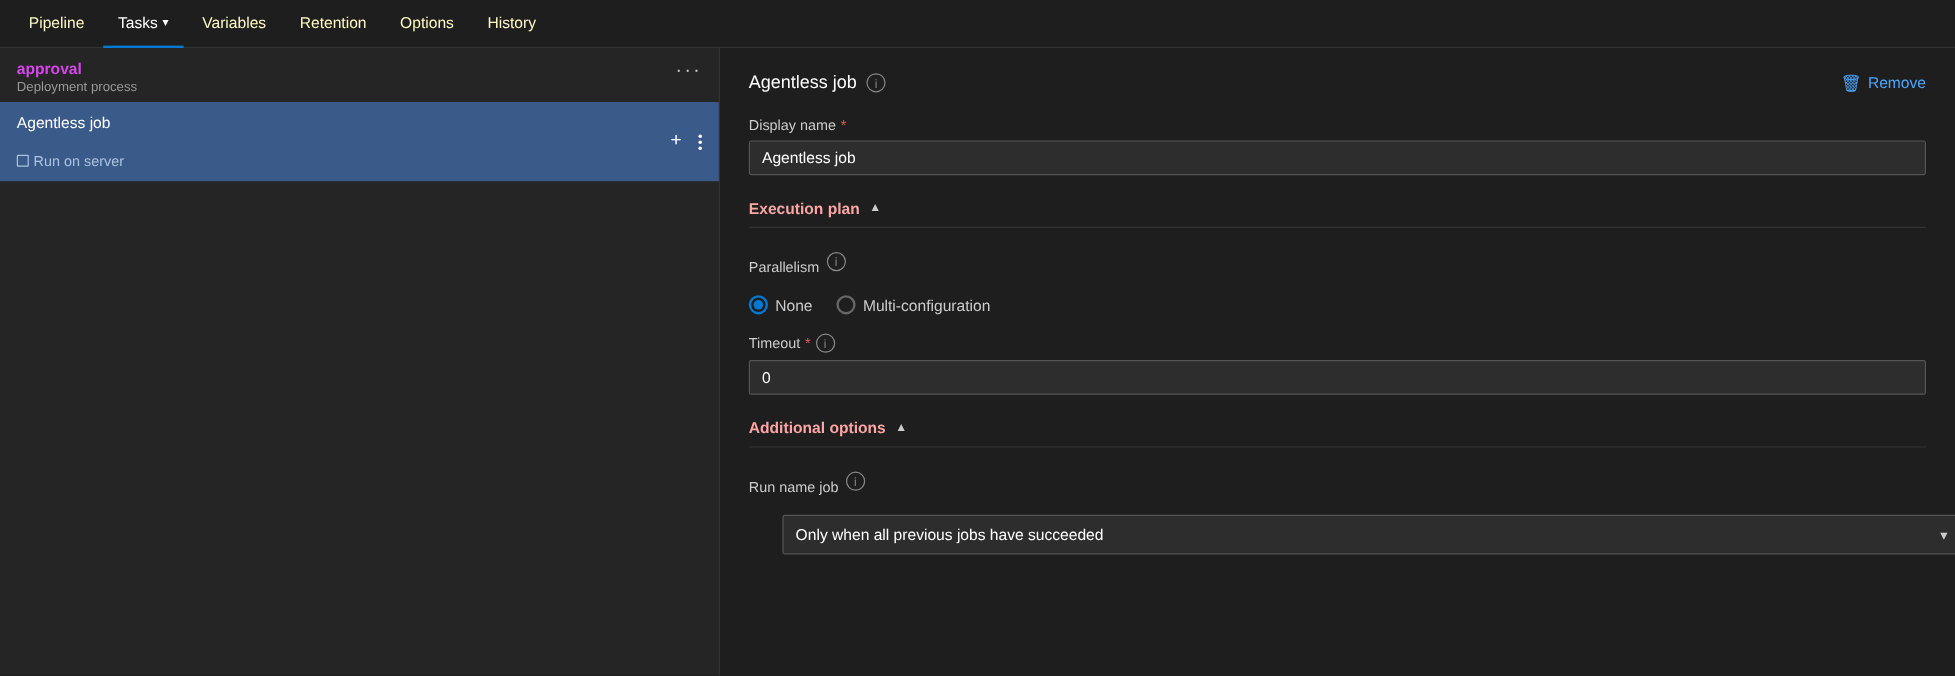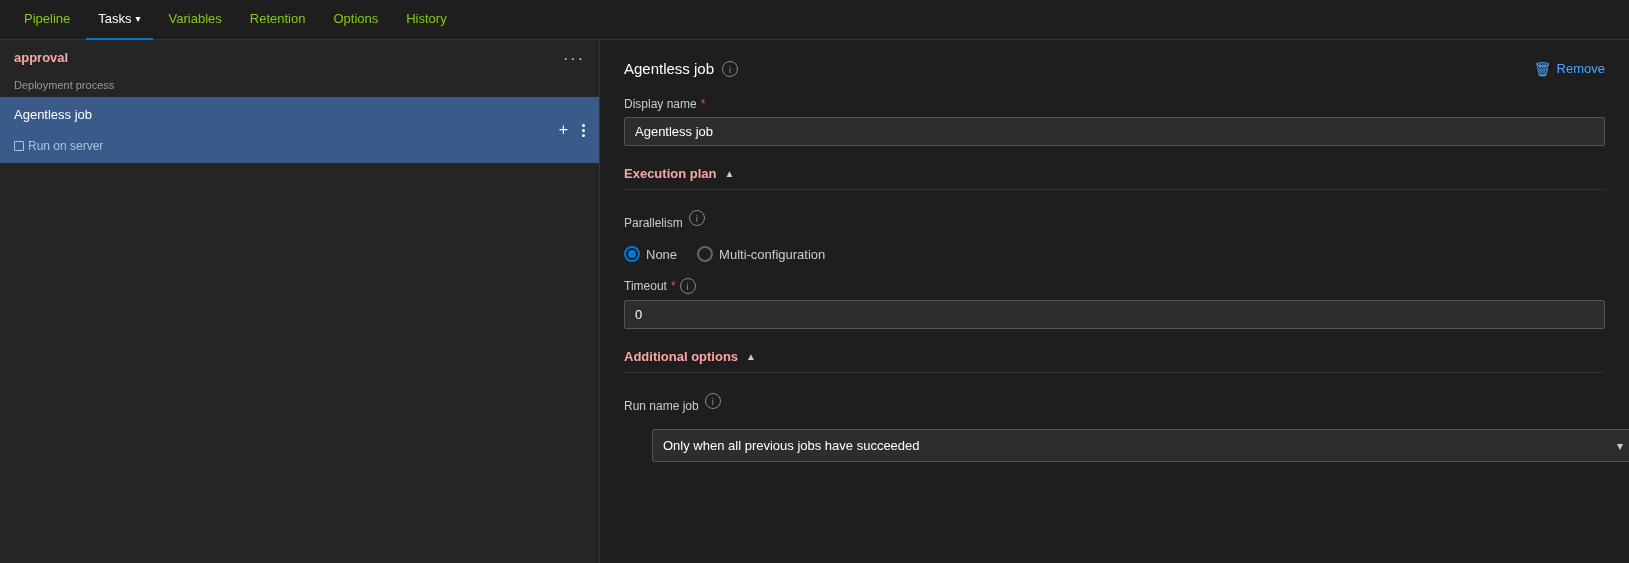--- a/index.html
+++ b/index.html
@@ -17,21 +17,21 @@
       display: flex;
       align-items: center;
       background-color: #1e1e1e;
       border-bottom: 1px solid #333;
       padding: 0 12px;
       height: 40px;
       gap: 4px;
     }
     .nav-item {
       padding: 8px 12px;
-      color: #84cc16;
+      color: #fef9c3;
       cursor: pointer;
       font-size: 13px;
       white-space: nowrap;
       border-bottom: 2px solid transparent;
       height: 40px;
       display: flex;
       align-items: center;
     }
     .nav-item.active {
       border-bottom: 2px solid #0078d4;
@@ -58,28 +58,28 @@
 
     .left-panel-header {
       padding: 10px 14px 6px 14px;
       display: flex;
       justify-content: space-between;
       align-items: flex-start;
     }
 
     .left-panel-title {
       font-size: 13px;
-      color: #fca5a5;
+      color: #d946ef;
       font-weight: 600;
     }
 
     .left-panel-subtitle {
       font-size: 11px;
       color: #999;
-      margin-top: 14px;
+      margin-top: 2px;
     }
 
     .dots-icon {
       color: #cccccc;
       font-size: 16px;
       cursor: pointer;
       letter-spacing: 2px;
     }
 
     

